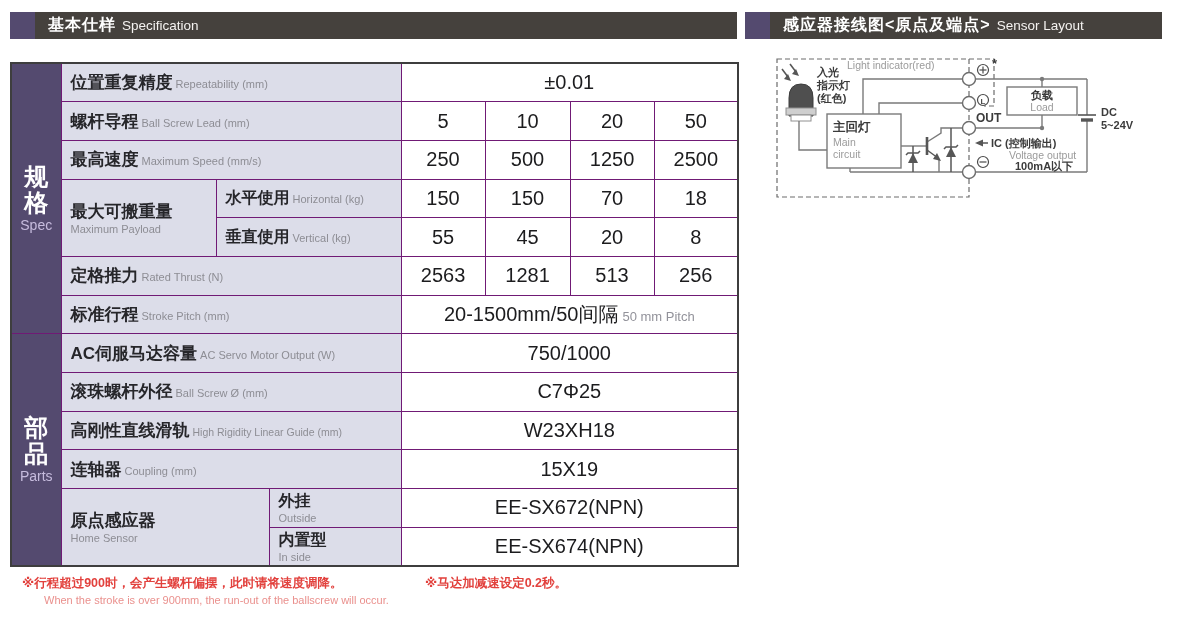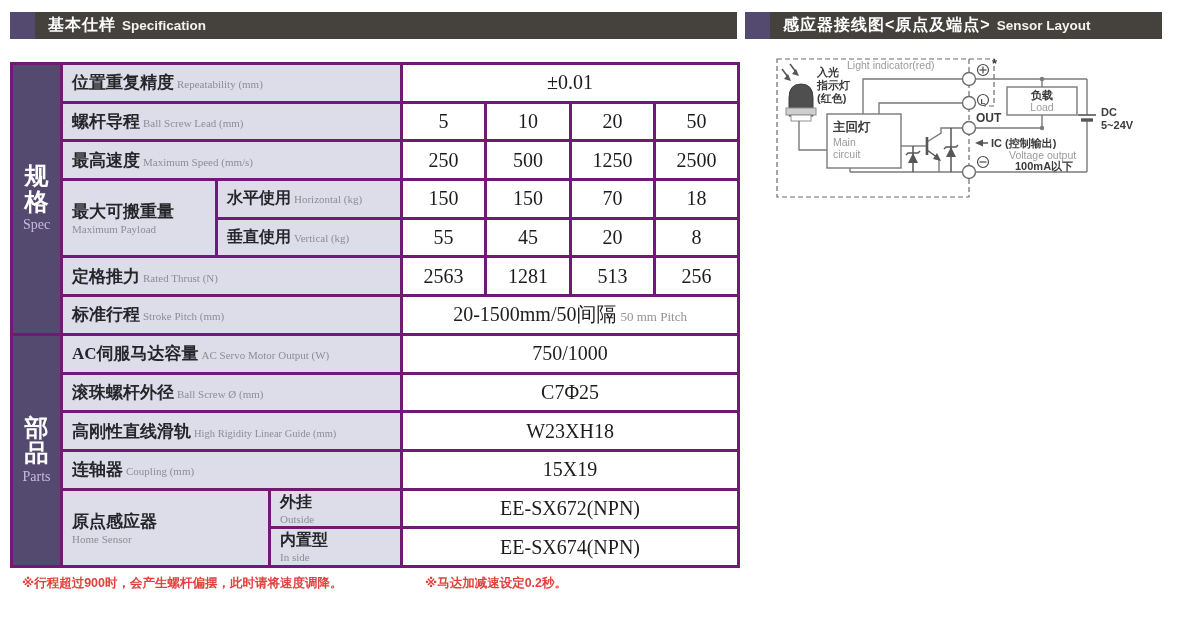--- a/index.html
+++ b/index.html
@@ -3,29 +3,29 @@
 <meta charset="utf-8">
 <style>
   * { margin:0; padding:0; box-sizing:border-box; }
   body { font-family:"Liberation Sans","DejaVu Sans",sans-serif; background:#fff; }
   .page { position:relative; width:1200px; height:631px; background:#ffffff; overflow:hidden; }
 
   
   .header-bar { position:absolute; top:12px; height:27px; background:#45413d; display:flex; align-items:center; color:#fff; }
   .header-bar .accent { width:25px; height:27px; background:#544a6f; flex:none; }
   .h-zh { font-size:16px; font-weight:bold; margin-left:13px; letter-spacing:1px; white-space:nowrap; }
-  .h-en { font-size:13.5px; font-weight:bold; margin-left:6px; color:#f4f2f0; white-space:nowrap; }
+  .h-en { font-size:13.5px; font-weight:normal; margin-left:6px; color:#f4f2f0; white-space:nowrap; }
   .bar-left { left:10px; width:727px; }
   .bar-right { left:745px; width:417px; }
 
   
   .spec-table { position:absolute; left:10px; top:62px; width:727px; height:503px;
                 border-collapse:collapse; table-layout:fixed; border:2px solid #3e3e3e; }
   .spec-table tr { height:38.7px; }
-  .spec-table td { border:3px solid #701a75; overflow:hidden;font-family:Liberation Serif, serif; }
+  .spec-table td { border:1px solid #701a75; overflow:hidden; }
   td.side { background:#544a6f; text-align:center; vertical-align:middle; }
   .side-zh { width:1.15em; margin:0 auto; font-size:24px; font-weight:bold; color:#ffffff;
              line-height:1.06; word-break:break-all; }
   .side-en { font-size:14px; color:#c6bbdd; margin-top:2px; }
   td.lbl { background:#dcdde9; padding-left:9px; vertical-align:middle; }
   .zh { font-size:17px; font-weight:bold; color:#26262a; }
   .zh-sm { font-size:16px; }
   .en { font-size:11px; color:#8d8d94; margin-left:3px; }
   .en-block { display:block; margin-left:0; line-height:1.15; }
   td.val { background:#fff; text-align:center; vertical-align:middle;
@@ -192,20 +192,21 @@
           <div class="zh zh-sm">内置型</div>
           <div class="en en-block">In side</div>
         </td>
         <td class="val" colspan="4">EE-SX674(NPN)</td>
       </tr>
     </tbody>
   </table>
 
   <div class="fn fn-left">
     <div class="fn-zh">※行程超过900时，会产生螺杆偏摆，此时请将速度调降。</div>
+    <div class="fn-en">When the stroke is over 900mm, the run-out of the ballscrew will occur.</div>
   </div>
   <div class="fn fn-right">
     <div class="fn-zh">※马达加减速设定0.2秒。</div>
   </div>
 
   <svg class="diagram" width="420" height="150" viewBox="0 0 420 150">
 
     <rect class="dash" x="2" y="3" width="192" height="138"></rect>
     <polyline class="dash" points="194,3 219,3 219,50 209,50"></polyline>
 

